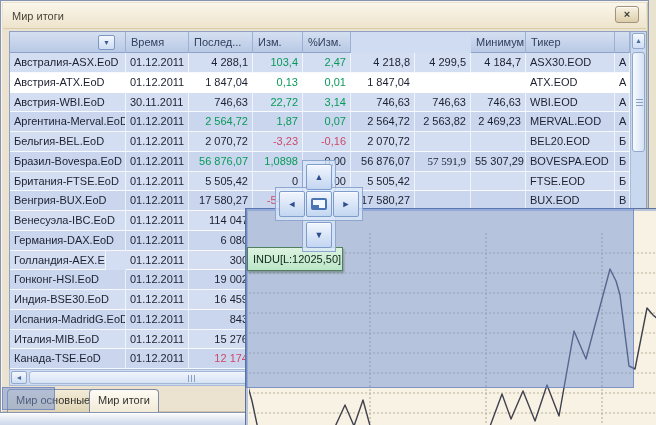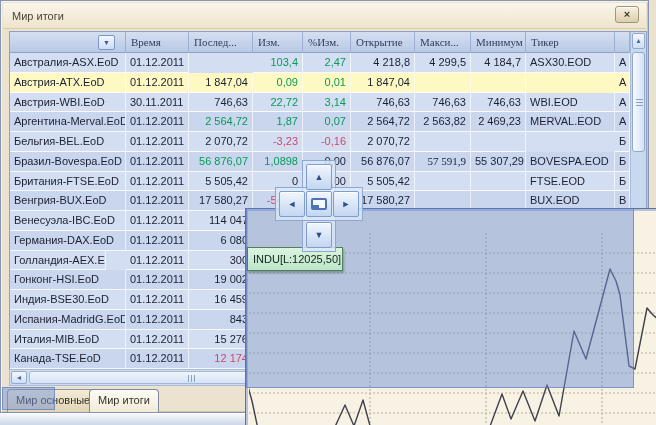--- a/index.html
+++ b/index.html
@@ -26,21 +26,21 @@
     background:linear-gradient(#f8f2e2,#ddceab);
     border:1px solid #a0957a;border-radius:3px;box-sizing:border-box;
     color:#3c3c30;font-size:11px;font-weight:bold;text-align:center;line-height:14px;
     box-shadow:inset 0 1px 0 rgba(255,255,255,.8);
     cursor:default;
   }
   .table-area{
     position:absolute;left:8px;top:30px;width:636px;height:337px;
     background:#cfdcf1;border:1px solid #8fa0c0;border-bottom:none;box-sizing:content-box;
   }
-  .thead{position:absolute;left:0;top:0;height:21px;width:620px;font-family:Liberation Serif, serif;}
+  .thead{position:absolute;left:0;top:0;height:21px;width:620px;}
   .hcell{
     position:absolute;top:0;height:21px;box-sizing:border-box;
     background:linear-gradient(#d4dff1,#b9c9e5);
     border-right:1px solid #9cb0d2;border-bottom:1px solid #8fa3c6;
     color:#32405e;font-size:11px;line-height:20px;padding:0 5px;
     overflow:hidden;white-space:nowrap;
   }
   .filter-btn{
     position:absolute;left:88px;top:3px;width:17px;height:15px;
     background:linear-gradient(#f4f8fd,#ccdcf2);
@@ -172,50 +172,50 @@
     <span>×</span>
   </div>
 
   <div class="table-area">
     <div class="thead" id="thead">
         <div class="hcell" style="left: 0px; width: 116px;"></div>
         <div class="hcell" style="left: 116px; width: 63px;">Время</div>
         <div class="hcell" style="left: 179px; width: 64px;">Послед...</div>
         <div class="hcell" style="left: 243px; width: 50px;">Изм.</div>
         <div class="hcell" style="left: 293px; width: 48px;">%Изм.</div>
-        <div class="hcell" style="left: 341px; width: 64px;">Открытие</div>
-        <div class="hcell" style="left: 405px; width: 56px;">Макси...</div>
         <div class="hcell" style="left: 461px; width: 55px;">Минимум</div>
         <div class="hcell" style="left: 516px; width: 89px;">Тикер</div>
         <div class="hcell" style="left: 605px; width: 15px;"></div>
       </div>
     <div class="filter-btn">
       <span>▼</span>
     </div>
     <div class="tbody" id="tbody">
         <div class="trow" style="top: 0px; height: 19.75px; background: rgb(211, 222, 242);">
           <div class="tcell" style="left: 0px; width: 116px; text-align: left;">Австралия-ASX.EoD</div>
           <div class="tcell" style="left: 116px; width: 63px; text-align: left;">01.12.2011</div>
+          <div class="tcell" style="left: 179px; width: 64px; text-align: right; color: rgb(28, 32, 48);">4 288,1</div>
           <div class="tcell" style="left: 243px; width: 50px; text-align: right; color: rgb(8, 154, 88);">103,4</div>
           <div class="tcell" style="left: 293px; width: 48px; text-align: right; color: rgb(8, 154, 88);">2,47</div>
           <div class="tcell" style="left: 341px; width: 64px; text-align: right;">4 218,8</div>
           <div class="tcell" style="left: 405px; width: 56px; text-align: right;">4 299,5</div>
           <div class="tcell" style="left: 461px; width: 55px; text-align: right;">4 184,7</div>
           <div class="tcell" style="left: 516px; width: 89px; text-align: left;">ASX30.EOD</div>
           <div class="tcell" style="left: 605px; width: 15px; text-align: left;">А</div>
         </div>
-        <div class="trow" style="top: 19.75px; height: 19.75px; background: #fef9c3;">
+        <div class="trow" style="top: 19.75px; height: 19.75px; background: #ffffff;">
           <div class="tcell" style="left: 0px; width: 116px; text-align: left;">Австрия-ATX.EoD</div>
           <div class="tcell" style="left: 116px; width: 63px; text-align: left;">01.12.2011</div>
           <div class="tcell" style="left: 179px; width: 64px; text-align: right; color: rgb(28, 32, 48);">1 847,04</div>
-          <div class="tcell" style="left: 243px; width: 50px; text-align: right; color: rgb(8, 154, 88);">0,09</div>
+          <div class="tcell" style="left: 243px; width: 50px; text-align: right; color: rgb(8, 154, 88);">0,13</div>
           <div class="tcell" style="left: 293px; width: 48px; text-align: right; color: rgb(8, 154, 88);">0,01</div>
           <div class="tcell" style="left: 341px; width: 64px; text-align: right;">1 847,04</div>
           <div class="tcell" style="left: 405px; width: 56px; text-align: right;"></div>
           <div class="tcell" style="left: 461px; width: 55px; text-align: right;"></div>
+          <div class="tcell" style="left: 516px; width: 89px; text-align: left;">ATX.EOD</div>
           <div class="tcell" style="left: 605px; width: 15px; text-align: left;">А</div>
         </div>
         <div class="trow" style="top: 39.5px; height: 19.75px; background: rgb(211, 222, 242);">
           <div class="tcell" style="left: 0px; width: 116px; text-align: left;">Австрия-WBI.EoD</div>
           <div class="tcell" style="left: 116px; width: 63px; text-align: left;">30.11.2011</div>
           <div class="tcell" style="left: 179px; width: 64px; text-align: right; color: rgb(28, 32, 48);">746,63</div>
           <div class="tcell" style="left: 243px; width: 50px; text-align: right; color: rgb(8, 154, 88);">22,72</div>
           <div class="tcell" style="left: 293px; width: 48px; text-align: right; color: rgb(8, 154, 88);">3,14</div>
           <div class="tcell" style="left: 341px; width: 64px; text-align: right;">746,63</div>
           <div class="tcell" style="left: 405px; width: 56px; text-align: right;">746,63</div>
@@ -237,20 +237,21 @@
         </div>
         <div class="trow" style="top: 79px; height: 19.75px; background: rgb(211, 222, 242);">
           <div class="tcell" style="left: 0px; width: 116px; text-align: left;">Бельгия-BEL.EoD</div>
           <div class="tcell" style="left: 116px; width: 63px; text-align: left;">01.12.2011</div>
           <div class="tcell" style="left: 179px; width: 64px; text-align: right; color: rgb(28, 32, 48);">2 070,72</div>
           <div class="tcell" style="left: 243px; width: 50px; text-align: right; color: rgb(207, 72, 104);">-3,23</div>
           <div class="tcell" style="left: 293px; width: 48px; text-align: right; color: rgb(207, 72, 104);">-0,16</div>
           <div class="tcell" style="left: 341px; width: 64px; text-align: right;">2 070,72</div>
           <div class="tcell" style="left: 405px; width: 56px; text-align: right;"></div>
           <div class="tcell" style="left: 461px; width: 55px; text-align: right;"></div>
+          <div class="tcell" style="left: 516px; width: 89px; text-align: left;">BEL20.EOD</div>
           <div class="tcell" style="left: 605px; width: 15px; text-align: left;">Б</div>
         </div>
         <div class="trow" style="top: 98.75px; height: 19.75px; background: rgb(201, 214, 238);">
           <div class="tcell" style="left: 0px; width: 116px; text-align: right;">Бразил-Bovespa.EoD</div>
           <div class="tcell" style="left: 116px; width: 63px; text-align: left;">01.12.2011</div>
           <div class="tcell" style="left: 179px; width: 64px; text-align: right; color: rgb(8, 154, 88);">56 876,07</div>
           <div class="tcell" style="left: 243px; width: 50px; text-align: right; color: rgb(8, 154, 88);">1,0898</div>
           <div class="tcell" style="left: 293px; width: 48px; text-align: right; color: rgb(28, 32, 48);">0,00</div>
           <div class="tcell" style="left: 341px; width: 64px; text-align: right;">56 876,07</div>
           <div class="tcell" style="left: 405px; width: 56px; text-align: right; font-family: Liberation Serif, serif;">57 591,9</div>

